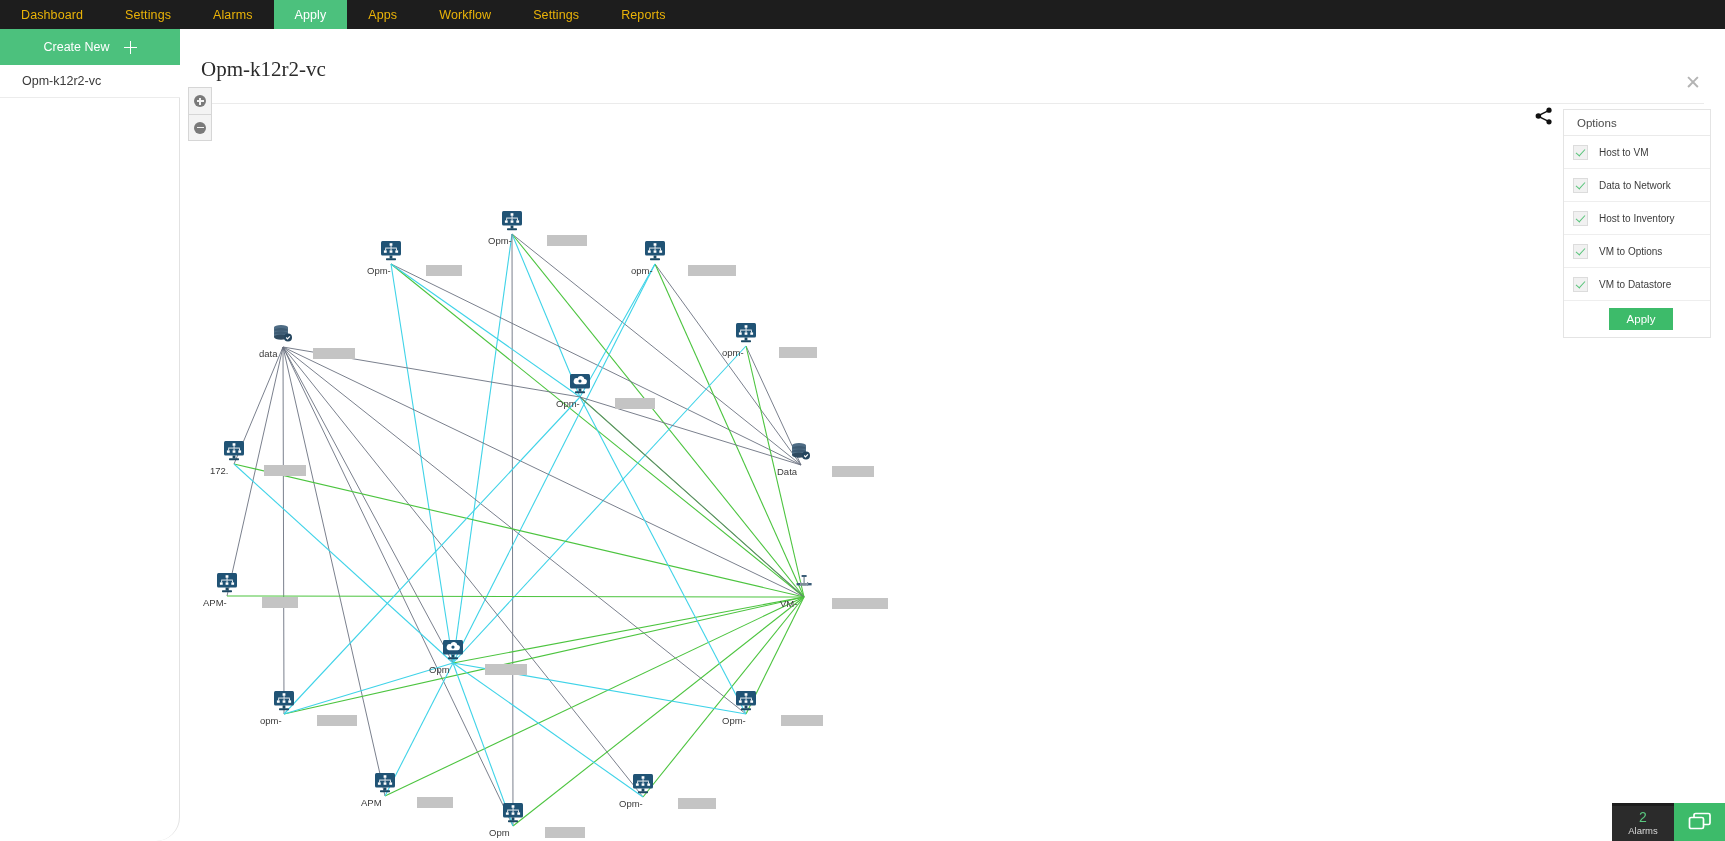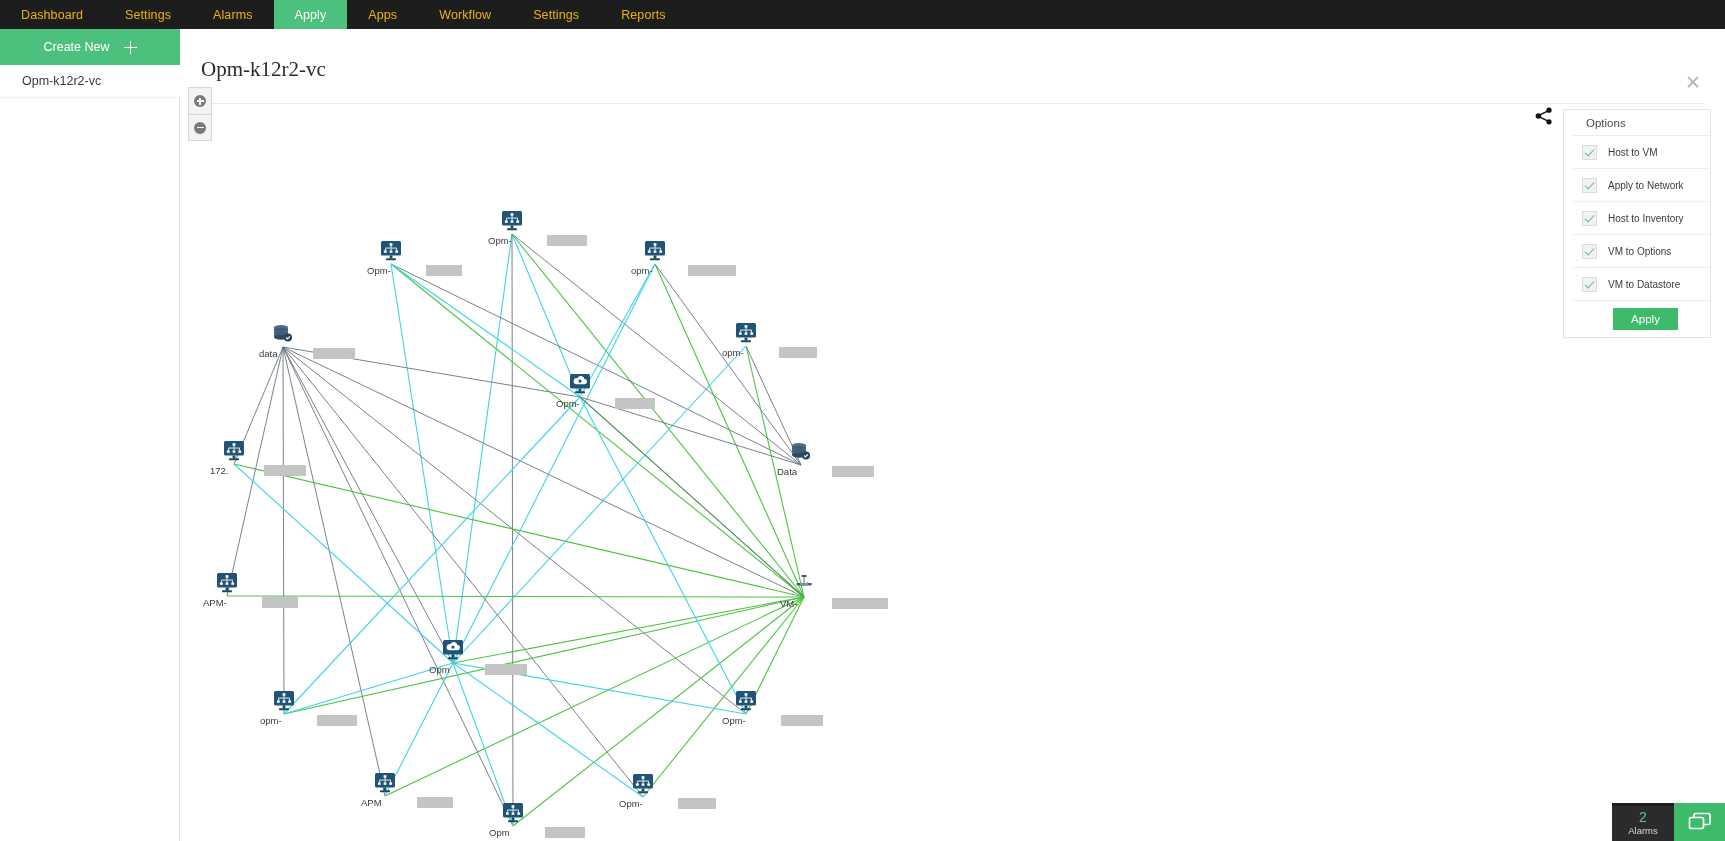--- a/index.html
+++ b/index.html
@@ -33,20 +33,21 @@
   }
   .nav-item.active { background: #4cc17d; color: #ffffff; }
 
   
   .sidebar {
     position: absolute; top: 29px; left: 0;
     width: 180px; height: 812px;
     background: #ffffff;
     border-right: 1px solid #e2e2e2;
     z-index: 30;
+    border-radius: 24px;
   }
   .create-new {
     height: 36px; width: 180px;
     background: #4cc17d;
     color: #ffffff;
     display: flex; align-items: center; justify-content: center;
     gap: 14px;
     font-size: 12.5px;
     cursor: pointer;
   }
@@ -137,21 +138,20 @@
     z-index: 12;
   }
 
   
   .options-panel {
     position: absolute; top: 80px; right: 14px;
     width: 148px;
     background: #ffffff;
     border: 1px solid #e4e4e4;
     z-index: 15;
-    padding-left: 9px;
   }
   .options-header {
     height: 26px;
     display: flex; align-items: center;
     padding-left: 13px;
     font-size: 11.5px;
     color: #4a4a4a;
     border-bottom: 1px solid #eaeaea;
     background: #fff;
   }
@@ -669,21 +669,21 @@
 
     <div class="options-panel">
       <div class="options-header">Options</div>
       <div id="options-rows">
           <div class="option-row">
             <span class="chk on"></span>
             <span class="option-label">Host to VM</span>
           </div>
           <div class="option-row">
             <span class="chk on"></span>
-            <span class="option-label">Apply to Network</span>
+            <span class="option-label">Data to Network</span>
           </div>
           <div class="option-row">
             <span class="chk on"></span>
             <span class="option-label">Host to Inventory</span>
           </div>
           <div class="option-row">
             <span class="chk on"></span>
             <span class="option-label">VM to Options</span>
           </div>
           <div class="option-row">

